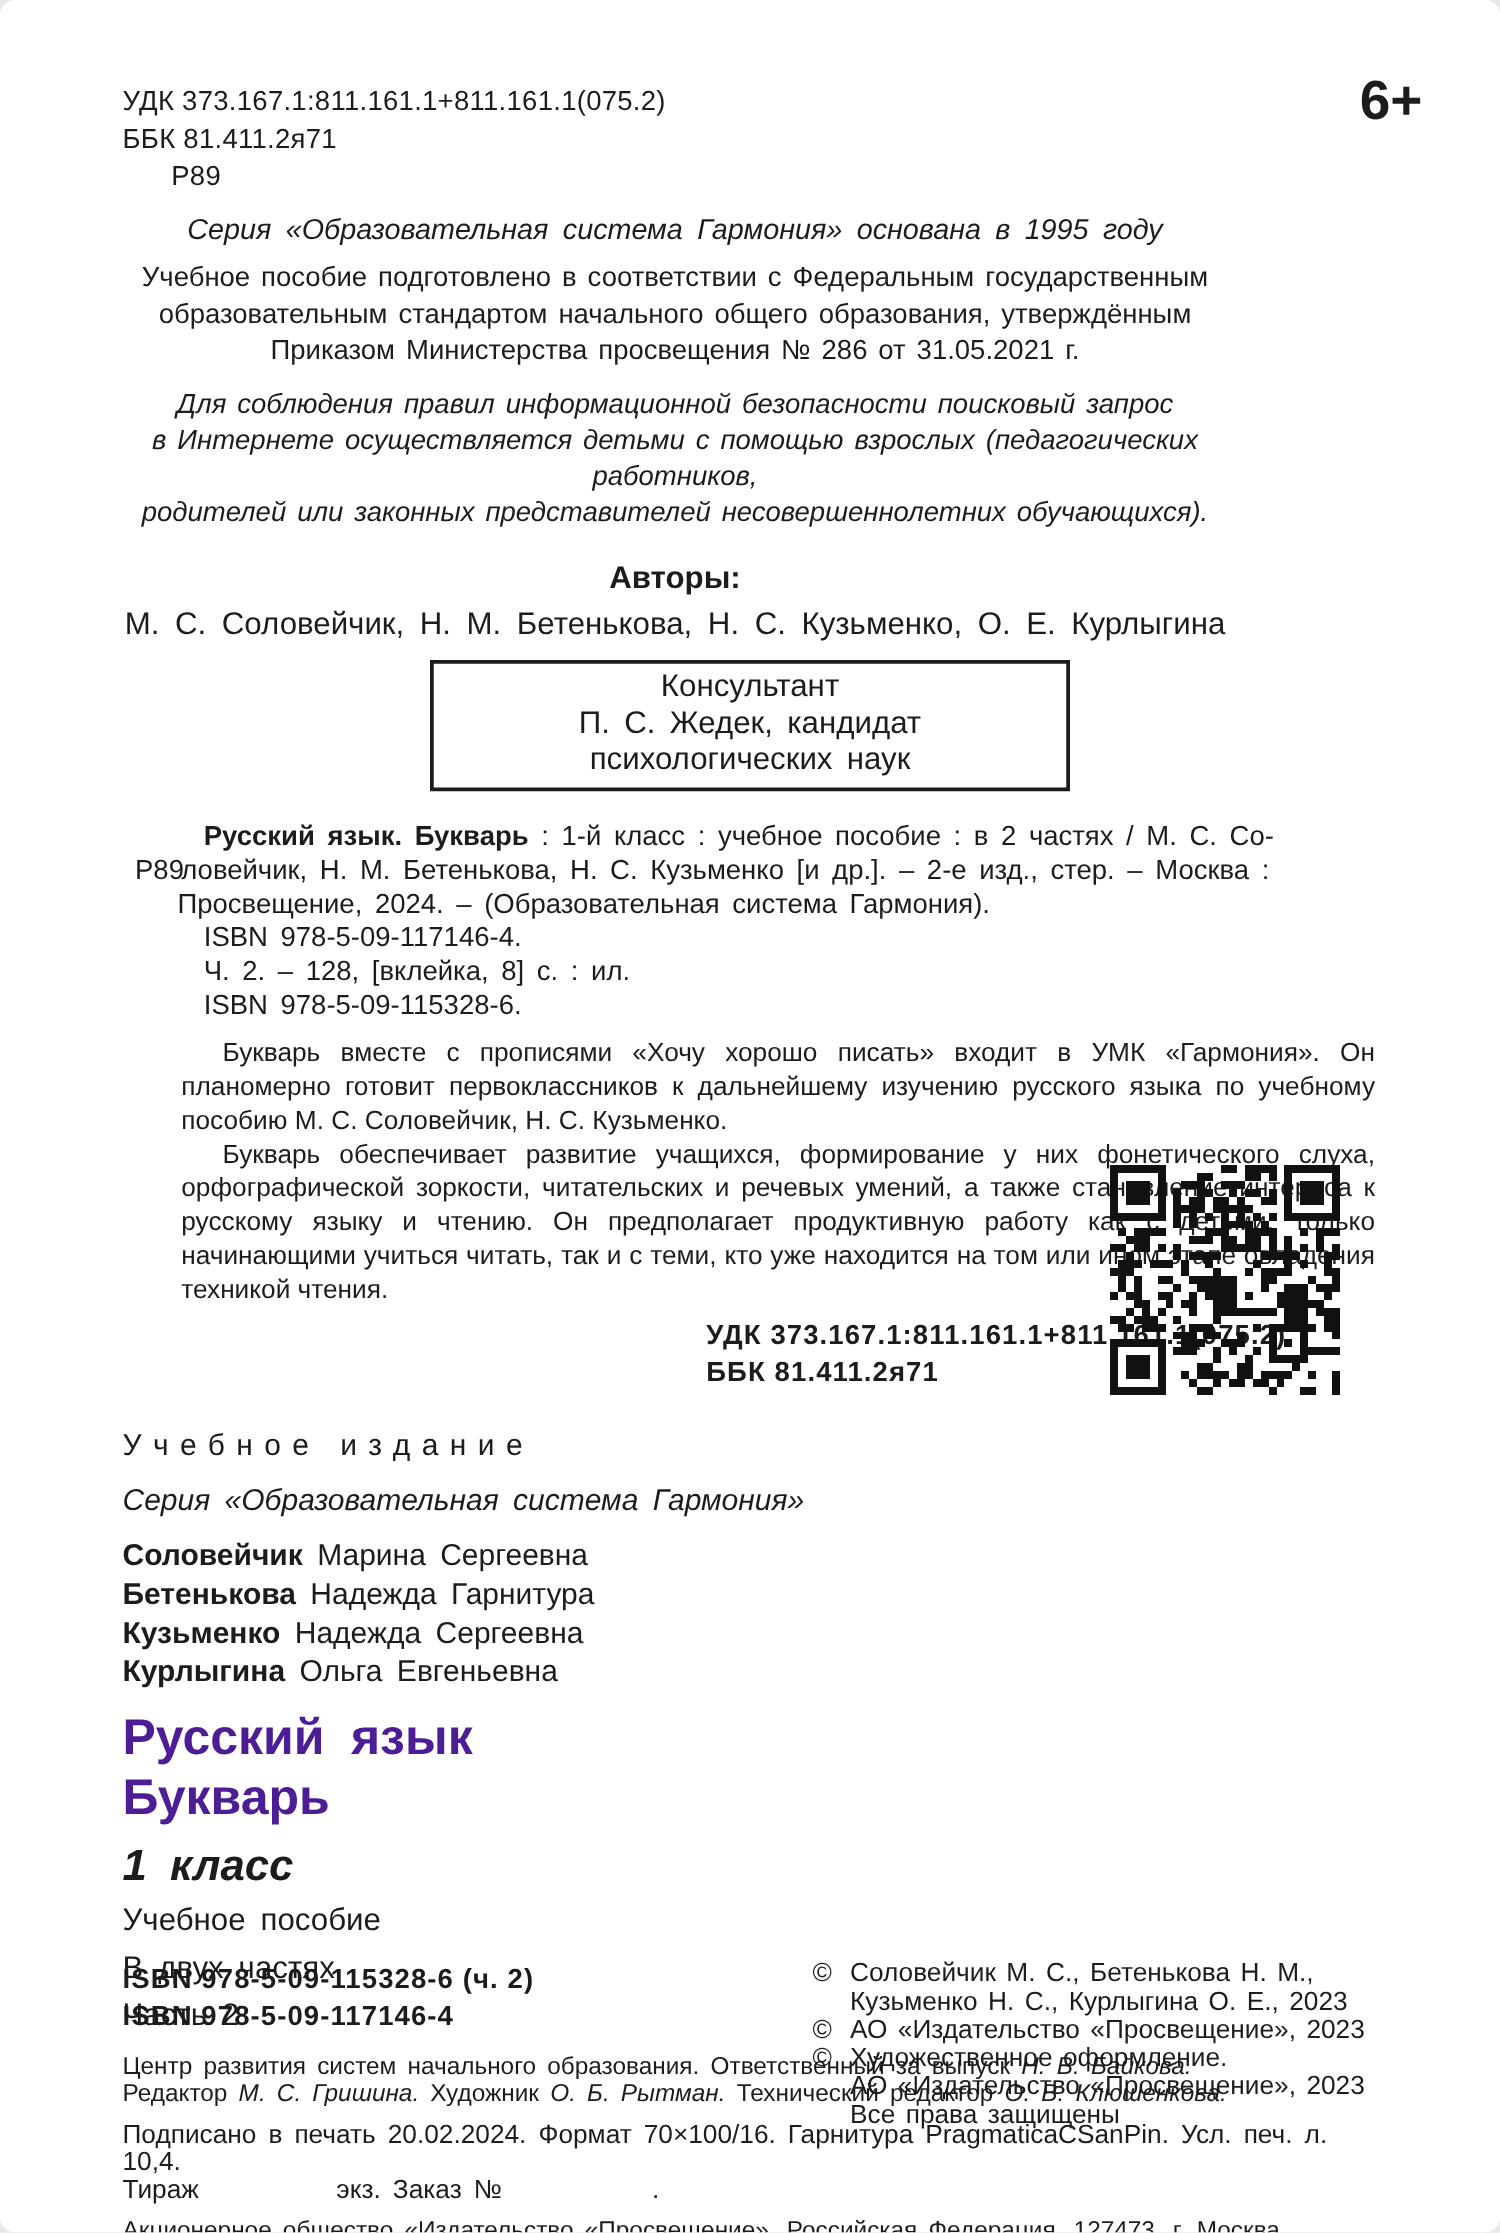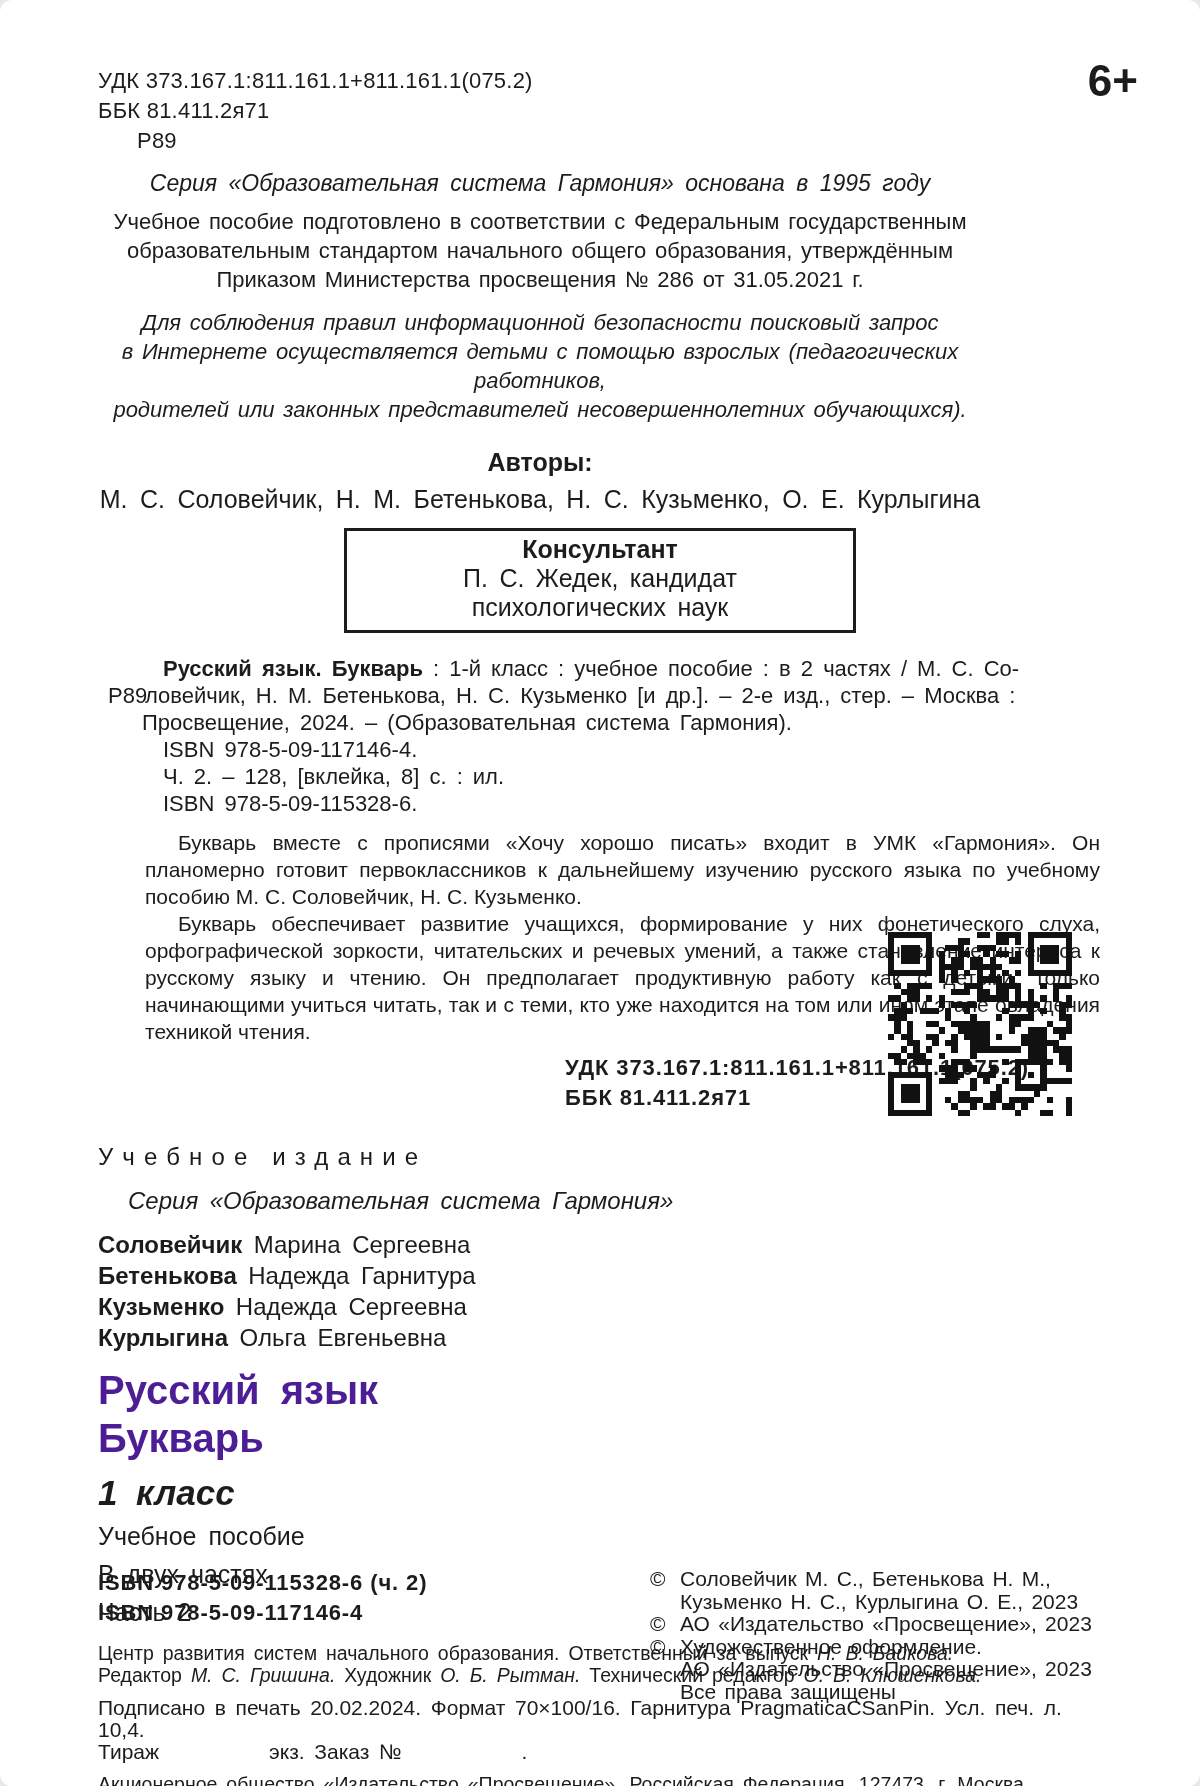--- a/index.html
+++ b/index.html
@@ -10,33 +10,33 @@
   .top-codes .indent{margin-left:39px;}
   .age-badge{position:absolute;right:62px;top:56px;font-size:44px;font-weight:bold;}
   .col{position:absolute;left:98px;top:170px;width:1004px;}
   .centered{width:884px;text-align:center;}
   .series-note{font-style:italic;font-size:23px;word-spacing:.22em;}
   .standards{margin-top:10px;font-size:22px;line-height:29px;word-spacing:.12em;}
   .safety{margin-top:14px;font-style:italic;font-size:22px;line-height:29px;word-spacing:.12em;}
   .authors-heading{margin-top:24px;font-size:25px;font-weight:bold;}
   .authors-line{margin-top:8px;font-size:25px;word-spacing:.22em;}
   .consultant-box{margin:14px auto 0 auto;width:478px;border:3px solid #1c1c1c;padding:4px 14px 8px 14px;text-align:center;}
-  .consultant-box .c-head{font-size:25px;font-weight:bold;}
+  .consultant-box .c-head{font-size:25px;font-weight:normal;}
   .consultant-box .c-name{font-size:25px;word-spacing:.18em;}
   .bib{position:relative;margin-top:22px;font-size:22px;line-height:27px;word-spacing:.18em;}
   .bib .bib-code{position:absolute;left:10px;top:27px;}
   .bib .l-first{padding-left:65px;}
   .bib .l-cont{padding-left:47px;}
   .bib .l-cont3{padding-left:44px;}
   .bib b{font-weight:bold;}
   .annotation{margin-left:47px;width:955px;margin-top:12px;font-size:21px;line-height:27px;text-align:justify;}
   .annotation p{margin:0;text-indent:33px;}
   .udk2{margin-left:467px;margin-top:8px;font-weight:bold;font-size:22px;line-height:30px;letter-spacing:.04em;}
   .edition-label{margin-top:30px;font-size:24px;letter-spacing:.38em;}
-  .series2{margin-top:16px;font-style:italic;font-size:24px;word-spacing:.2em;margin-left:30px;}
+  .series2{margin-top:16px;font-style:italic;font-size:24px;word-spacing:.2em;}
   .names{margin-top:14px;font-size:24px;line-height:31px;word-spacing:.2em;}
   .names b{font-weight:bold;}
   .title-blue{color:#4c1d95;font-weight:bold;font-size:40px;line-height:46px;margin-top:14px;word-spacing:.25em;}
   .grade{font-size:35px;font-weight:bold;margin-top:12px;word-spacing:.25em;font-style:italic;}
   .sub{font-size:25px;margin-top:9px;word-spacing:.2em;}
   .staff{margin-top:16px;font-size:19.5px;line-height:21.5px;word-spacing:.18em;}
   .staff .it{font-style:italic;}
   .print{margin-top:11px;font-size:21px;line-height:22px;word-spacing:.18em;}
   .print .gap1{display:inline-block;width:110px;}
   .print .gap2{display:inline-block;width:120px;}

